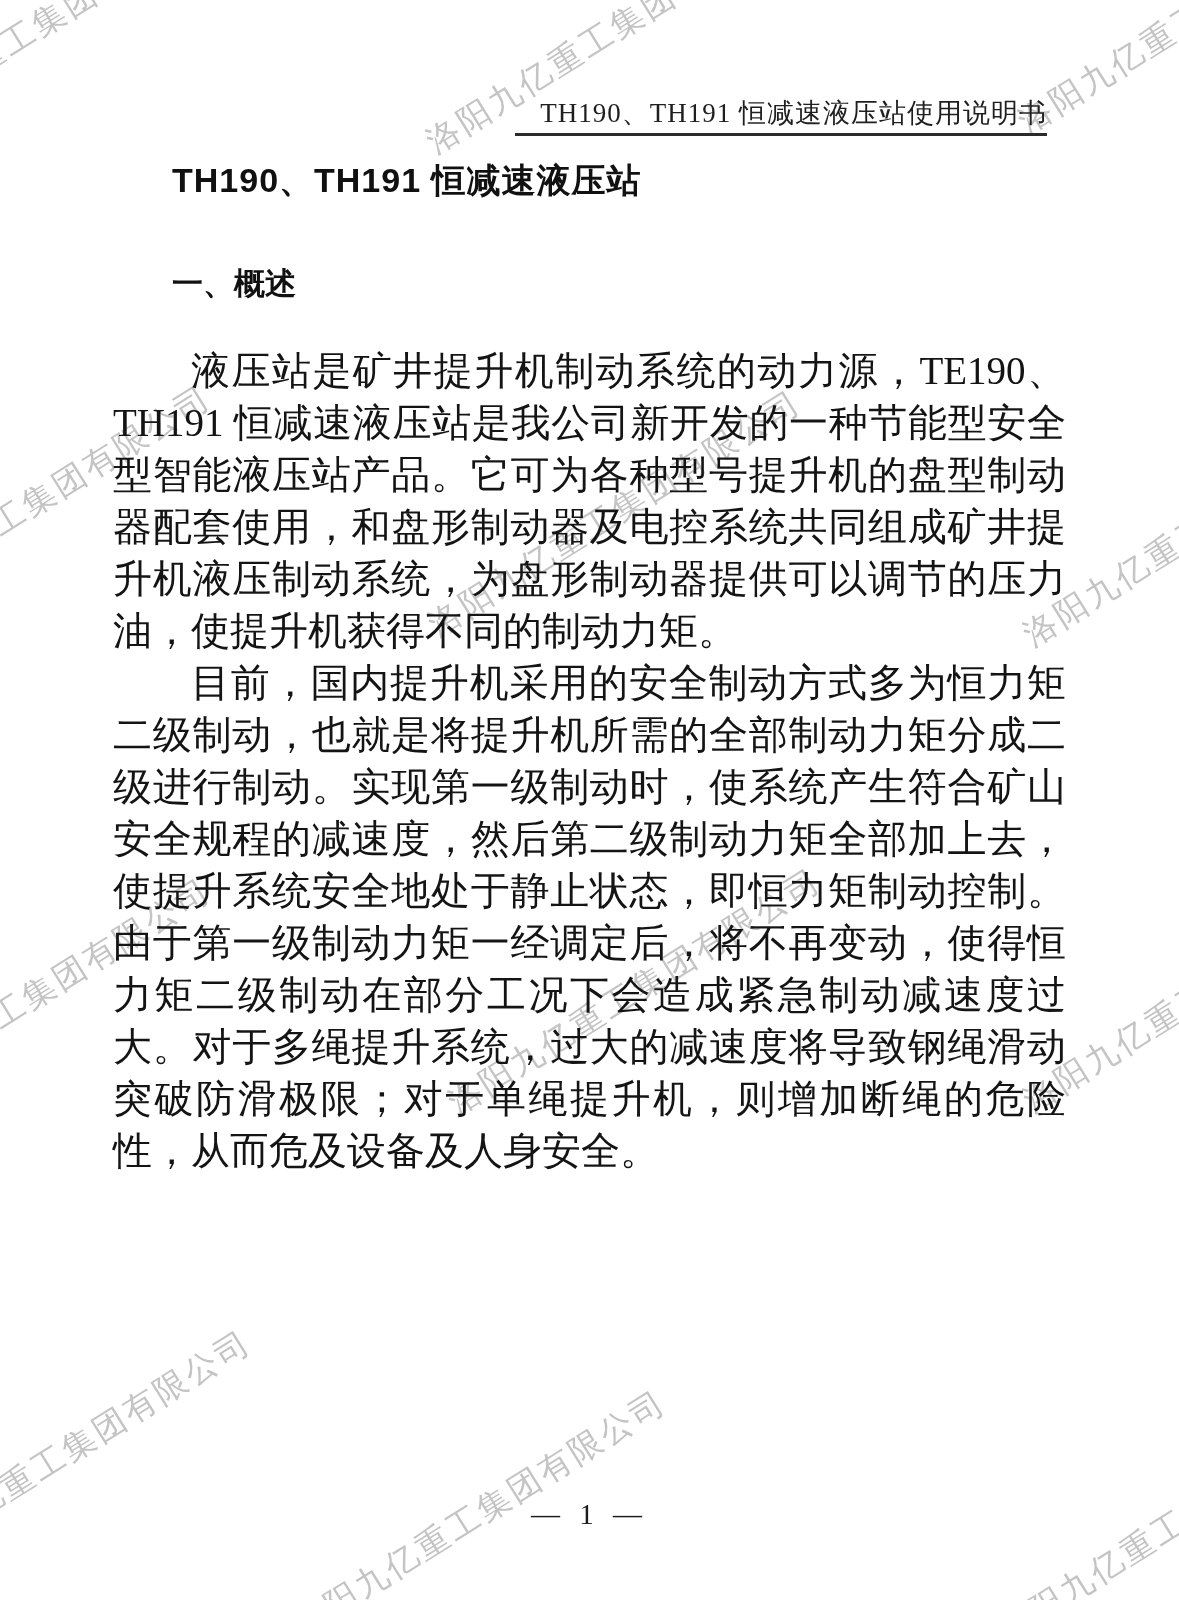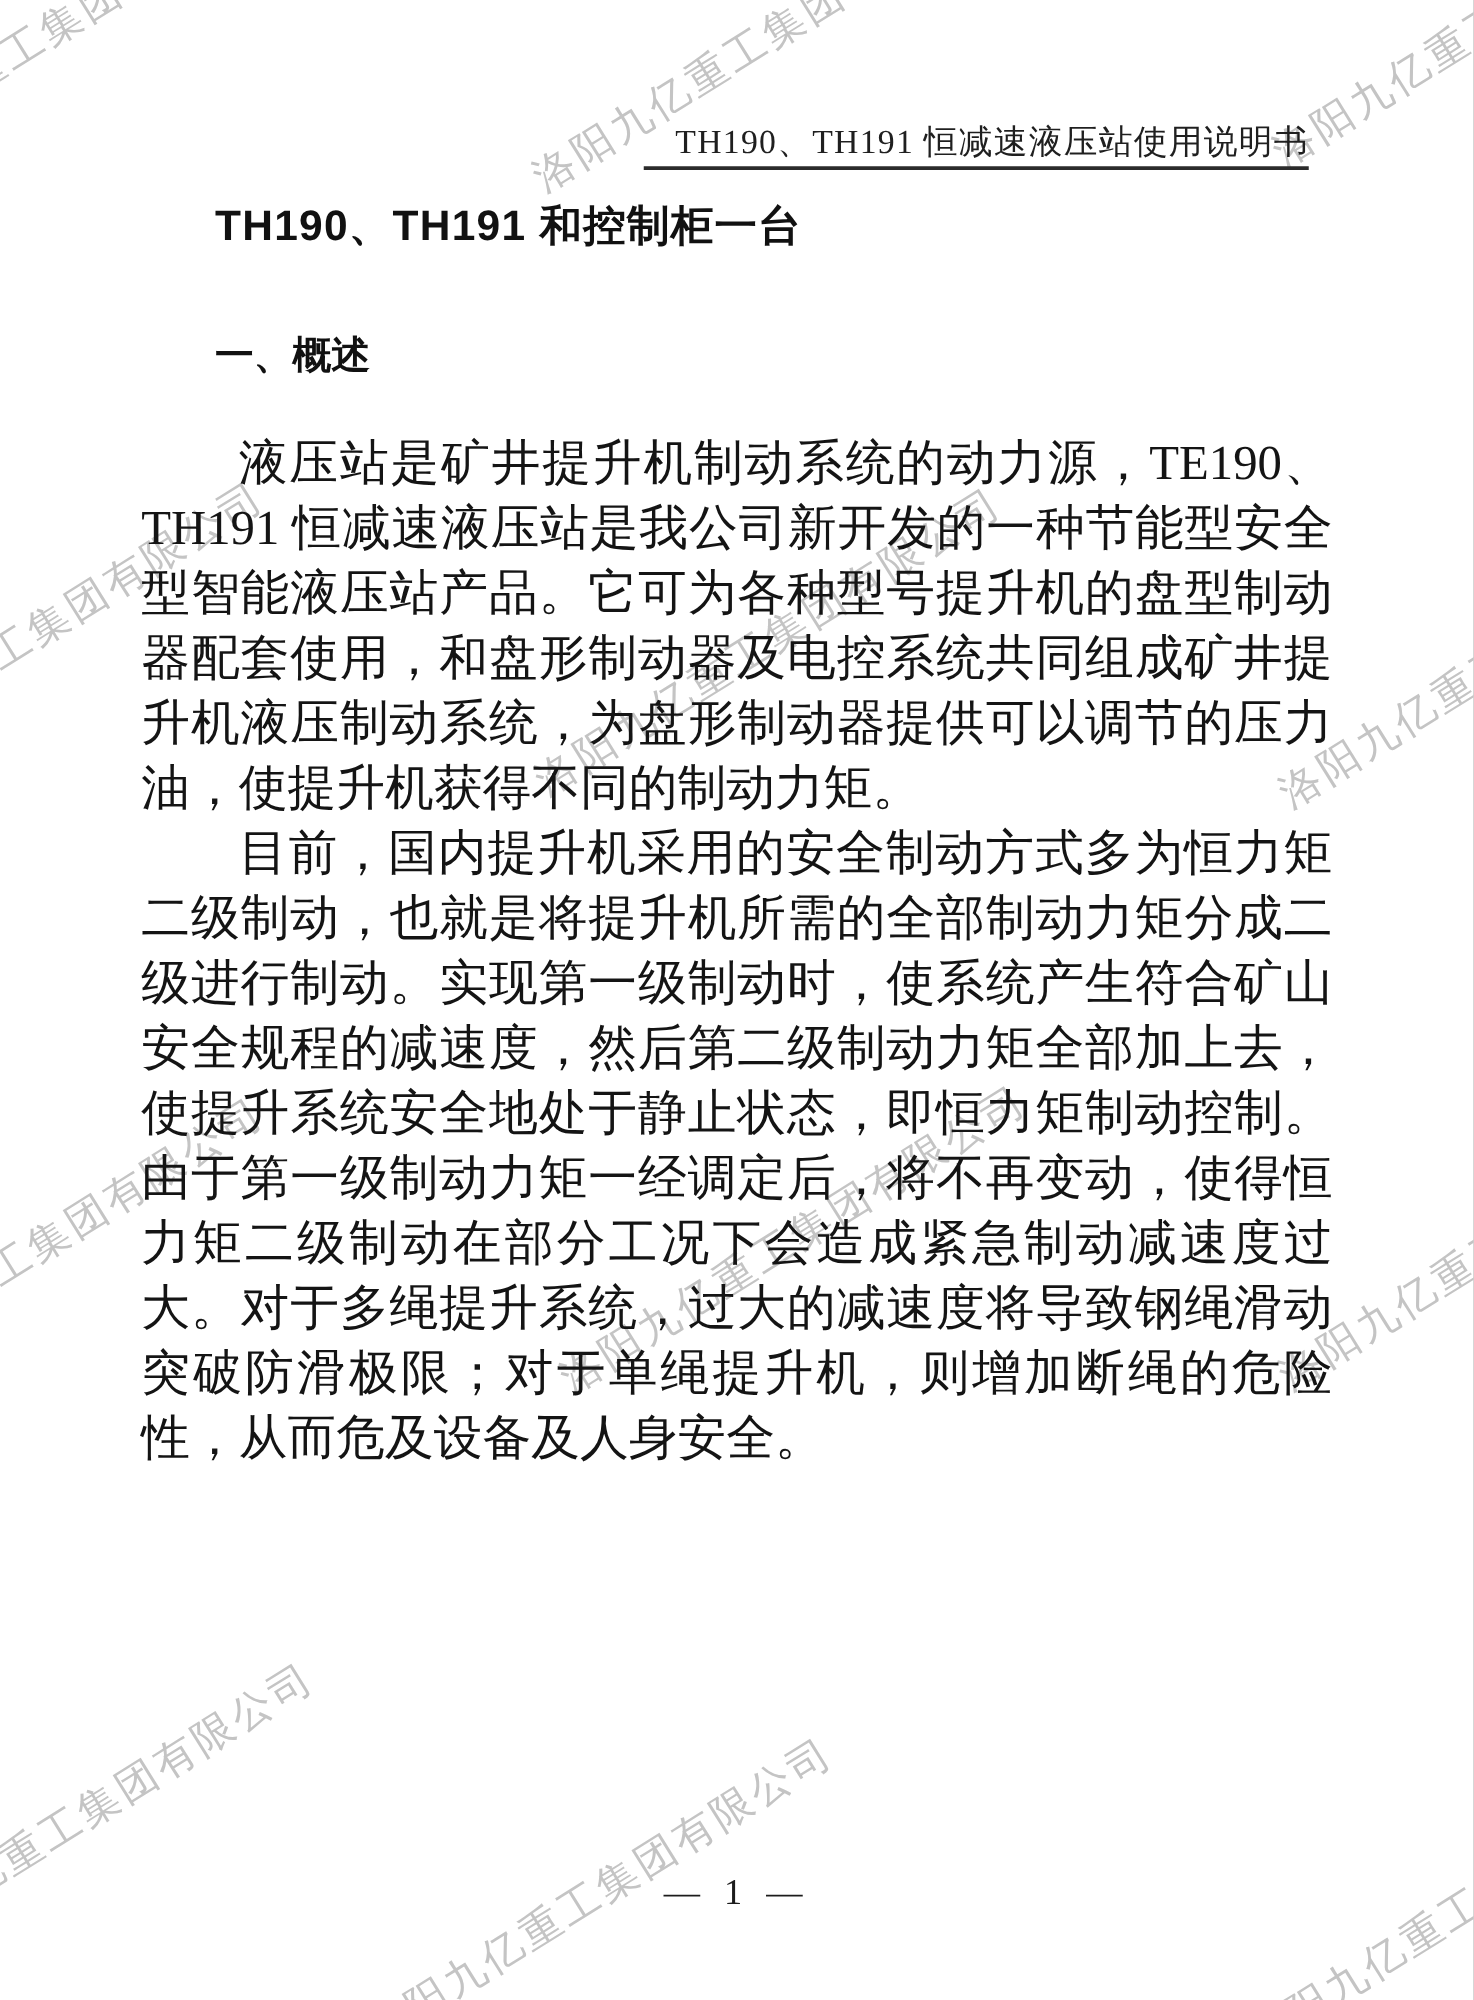--- a/index.html
+++ b/index.html
@@ -121,21 +121,21 @@
     <span class="wm wm-11" style="color: rgb(196, 196, 196);">洛阳九亿重工集团有限公司</span>
     <span class="wm wm-12" style="color: rgb(196, 196, 196);">洛阳九亿重工集团有限公司</span>
   </div>
 
   <div class="content">
 
     <div class="header-rule">
       <span class="header-title">TH190、TH191 恒减速液压站使用说明书</span>
     </div>
 
-    <div class="doc-title">TH190、TH191 和控制柜一台</div>
+    <div class="doc-title">TH190、TH191 恒减速液压站</div>
 
     <div class="section-heading">一、概述</div>
 
     <div class="body-text">
       <p>液压站是矿井提升机制动系统的动力源，TE190、TH191 恒减速液压站是我公司新开发的一种节能型安全型智能液压站产品。它可为各种型号提升机的盘型制动器配套使用，和盘形制动器及电控系统共同组成矿井提升机液压制动系统，为盘形制动器提供可以调节的压力油，使提升机获得不同的制动力矩。</p>
       <p>目前，国内提升机采用的安全制动方式多为恒力矩二级制动，也就是将提升机所需的全部制动力矩分成二级进行制动。实现第一级制动时，使系统产生符合矿山安全规程的减速度，然后第二级制动力矩全部加上去，使提升系统安全地处于静止状态，即恒力矩制动控制。由于第一级制动力矩一经调定后，将不再变动，使得恒力矩二级制动在部分工况下会造成紧急制动减速度过大。对于多绳提升系统，过大的减速度将导致钢绳滑动突破防滑极限；对于单绳提升机，则增加断绳的危险性，从而危及设备及人身安全。</p>
     </div>
 
     <div class="page-number">— 1 —</div>
 

